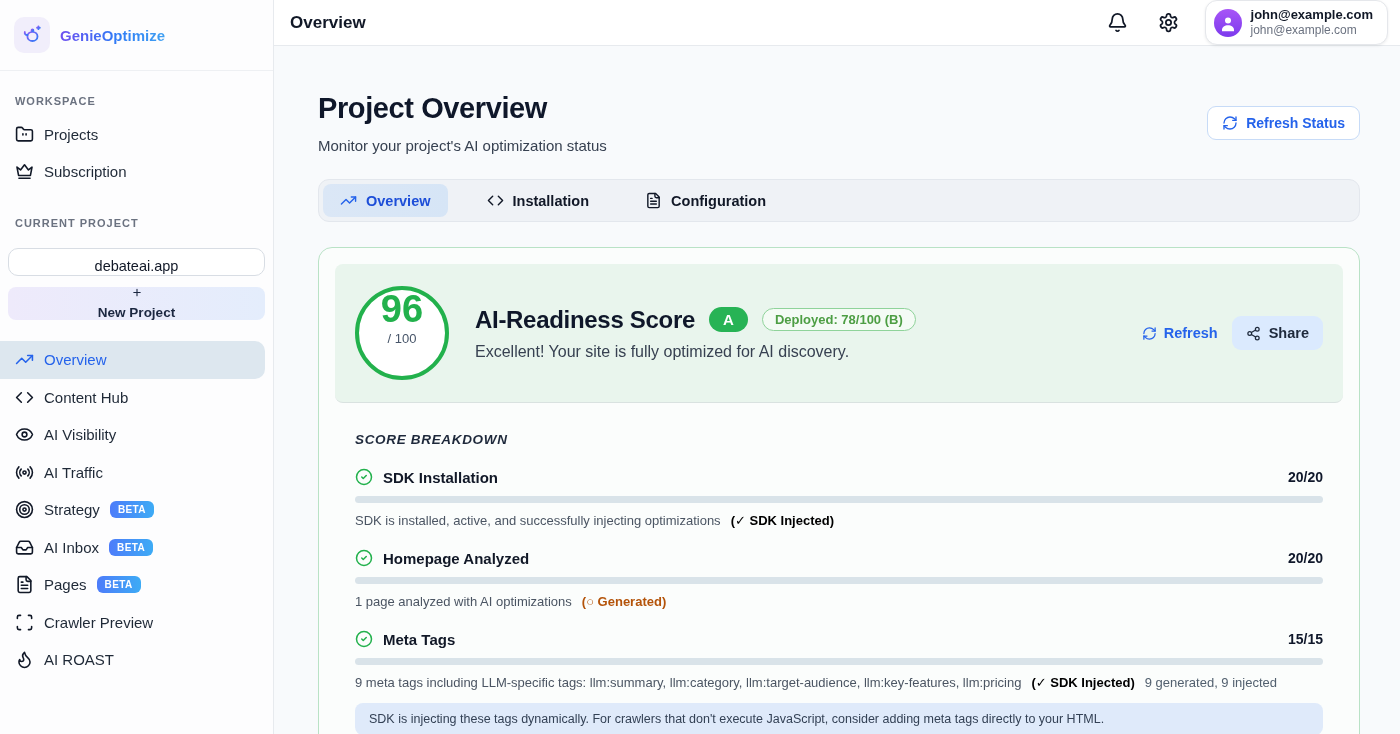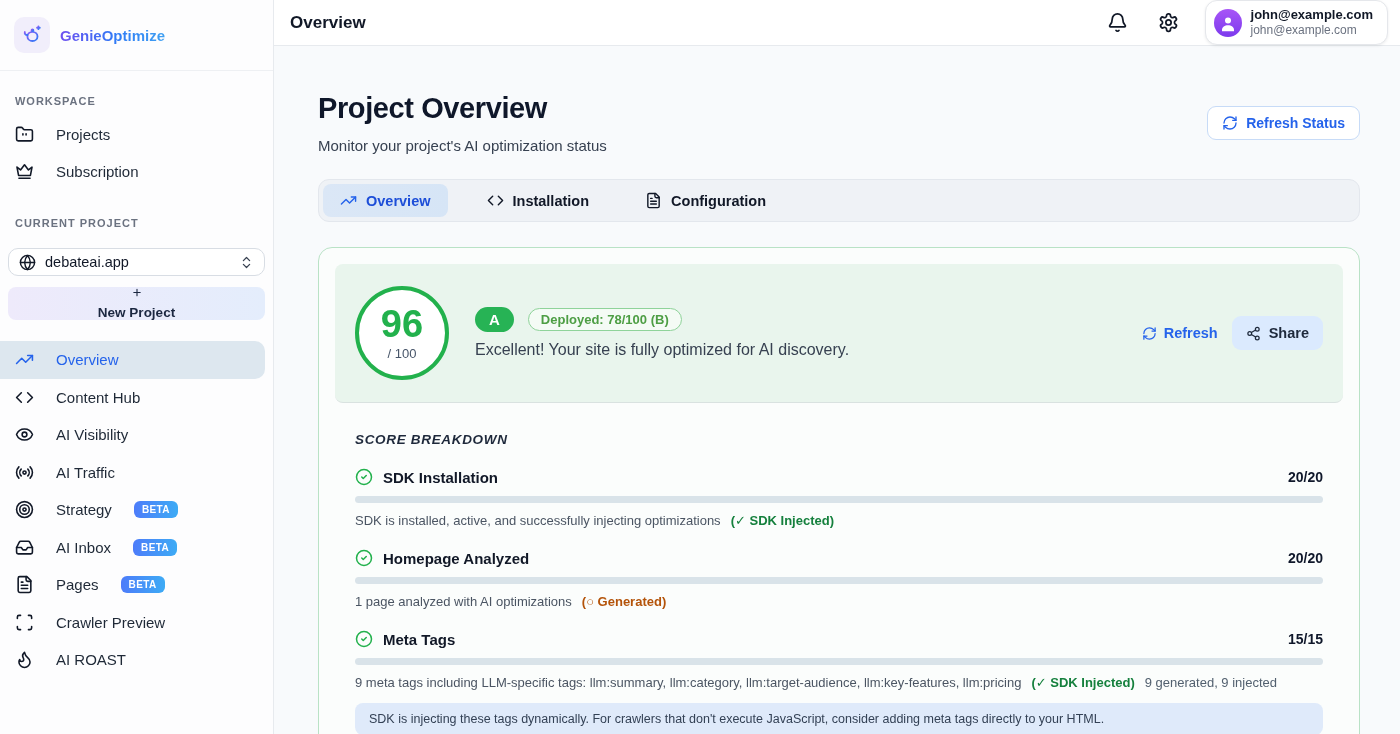--- a/index.html
+++ b/index.html
@@ -11,24 +11,24 @@
   .app { display:flex; width:1400px; height:734px; }
 
   
   .sidebar { width:274px; min-width:274px; background:#fdfdfe; border-right:1px solid #e7eaee; height:734px; }
   .sb-header { height:71px; display:flex; align-items:center; gap:10px; padding:0 14px; border-bottom:1px solid #eef0f3; }
   .logo-box { width:36px; height:36px; border-radius:10px; background:#f1eefb; display:grid; place-items:center; }
   .brand { font-size:15px; font-weight:700;
     background:linear-gradient(90deg,#6d4ef0 0%,#2f7cf6 55%,#3fa0f2 100%);
     -webkit-background-clip:text; background-clip:text; color:transparent; }
   .sb-label { padding:24px 15px 9px; font-size:11px; font-weight:700; color:#6b7280; letter-spacing:.09em; }
-  .sb-item, .nav-item { display:flex; align-items:center; gap:22px; height:37px; padding:0 15px; font-size:15px; color:#1f2937; cursor:pointer; }
+  .sb-item, .nav-item { display:flex; align-items:center; gap:10px; height:37px; padding:0 15px; font-size:15px; color:#1f2937; cursor:pointer; }
   .sb-item svg, .nav-item svg { flex:0 0 auto; }
   .proj-select { margin:10px 8px 0; height:28px; border:1px solid #d8dde4; border-radius:10px; background:#fff;
-    display:flex; align-items:center; gap:9px; padding:0 10px; font-size:14.5px; color:#111827; cursor:pointer; }
+    display:flex; align-items:center; gap:9px; padding:0 10px; font-size:14.5px; color:#111827; cursor:pointer;flex-direction:column; }
   .proj-select .sel-val { flex:1; }
   .new-project { margin:11px 8px 0; height:33px; border:none; border-radius:8px; width:calc(100% - 16px);
     background:linear-gradient(90deg,#eeeafb,#e4edfc); display:flex; align-items:center; justify-content:center; gap:7px;
     font-size:13.5px; font-weight:700; color:#1b2740; cursor:pointer; font-family:inherit;flex-direction:column; }
   .nav-list { margin-top:21px; }
   .nav-item { height:37.5px; }
   .nav-item.active { background:#dde7ef; color:#2563eb; border-radius:0 10px 10px 0; margin-right:8px; padding-right:7px; }
   .nav-item.active svg { stroke:#2563eb; }
   .beta { background:linear-gradient(90deg,#4d7cfa,#3dabf5); color:#fff; font-size:10px; font-weight:700;
     padding:3px 8px; border-radius:6px; letter-spacing:.04em; }
@@ -55,21 +55,21 @@
   .tabs { margin-top:25px; background:#eff2f6; border:1px solid #e3e7ed; border-radius:11px; padding:4px; display:flex; gap:22px; }
   .tab { display:flex; align-items:center; gap:9px; padding:8px 17px; border-radius:8px; font-size:14.5px; font-weight:600;
     color:#111827; cursor:pointer; background:transparent; border:none; font-family:inherit; }
   .tab.active { background:linear-gradient(90deg,#dbe7f6,#d6e5f6); color:#1d4ed8; }
   .tab.active svg { stroke:#2563eb; }
 
   
   .score-card { margin-top:25px; background:#fbfdfc; border:1px solid #b9e2c6; border-radius:14px; padding:16px; height:700px; }
   .score-panel { background:#e9f5ed; border-radius:8px; border-bottom:1px solid #d9e2e0; padding:22px 20px; display:flex; align-items:center; gap:26px; }
   .score-circle { width:94px; height:94px; min-width:94px; border-radius:50%; background:#fff; border:4px solid #22b14c;
-    display:flex; flex-direction:column; align-items:center; justify-content:center; }
+    display:flex; flex-direction:column; align-items:center; justify-content:flex-start; }
   .score-num { font-size:38px; font-weight:800; color:#22b14c; line-height:1; }
   .score-den { font-size:13px; color:#475569; margin-top:3px; }
   .score-head { display:flex; align-items:center; gap:14px; }
   .score-title { font-size:24px; font-weight:800; color:#0f172a; letter-spacing:-.3px; }
   .grade-badge { background:#27b355; color:#fff; font-size:15px; font-weight:800; padding:4px 14px; border-radius:14px; }
   .deployed-badge { border:1.5px solid #8fd39a; color:#4d9e44; background:#f4fbf5; font-size:13px; font-weight:600;
     padding:3px 12px; border-radius:999px; }
   .score-desc { margin-top:9px; font-size:16px; color:#374151; }
   .score-actions { margin-left:auto; display:flex; align-items:center; gap:14px; }
   .btn-refresh { display:flex; align-items:center; gap:7px; background:none; border:none; color:#2563eb; font-size:14.5px;
@@ -78,21 +78,21 @@
     color:#1e293b; font-size:14.5px; font-weight:700; cursor:pointer; font-family:inherit; }
 
   .breakdown { padding:0 20px; }
   .bd-heading { margin-top:29px; font-size:13.5px; font-weight:800; letter-spacing:.05em; color:#1e293b;font-style:italic; }
   .bd-row { margin-top:21px; }
   .bd-row-head { display:flex; align-items:center; gap:10px; }
   .bd-label { font-size:15px; font-weight:700; color:#111827; }
   .bd-score { margin-left:auto; font-size:14px; font-weight:700; color:#0f172a; }
   .bd-bar { margin-top:10px; height:7px; border-radius:99px; background:#d9e3e9; }
   .bd-status { margin-top:10px; font-size:13px; color:#4b5563; display:flex; align-items:center; gap:10px; flex-wrap:wrap; }
-  .badge-green { color:#15803d; font-weight:700; }
+  .badge-green { color:#000000; font-weight:700; }
   .badge-amber { color:#b45309; font-weight:700; }
   .bd-extra { color:#52606f; }
   .bd-note { margin-top:13px; background:#dfeafa; border-radius:8px; padding:9px 14px; font-size:12.5px; color:#334155; }
 
   svg.ic { stroke:#111827; fill:none; stroke-width:2; stroke-linecap:round; stroke-linejoin:round; }
 </style>
 </head>
 <body>
 
 <div class="app">
@@ -310,20 +310,21 @@
 
       <section class="score-card">
 
         <div class="score-panel">
           <div class="score-circle">
             <span class="score-num">96</span>
             <span class="score-den">/ 100</span>
           </div>
           <div>
             <div class="score-head">
+              <span class="score-title">AI-Readiness Score</span>
               <span class="grade-badge">A</span>
               <span class="deployed-badge">Deployed: 78/100 (B)</span>
             </div>
             <div class="score-desc">Excellent! Your site is fully optimized for AI discovery.</div>
           </div>
           <div class="score-actions">
             <button class="btn-refresh">
               <svg class="ic" width="15" height="15" viewBox="0 0 24 24" style="stroke:#2563eb">
                 <path d="M3 12a9 9 0 0 1 9-9 9.75 9.75 0 0 1 6.74 2.74L21 8"></path>
                   <path d="M21 3v5h-5"></path>

